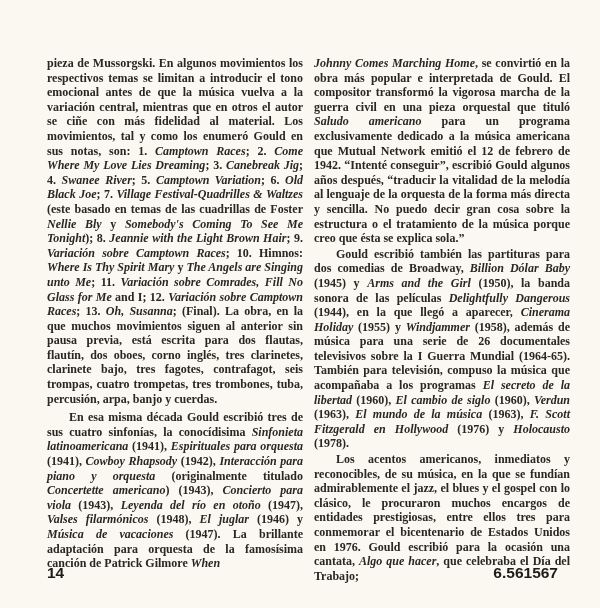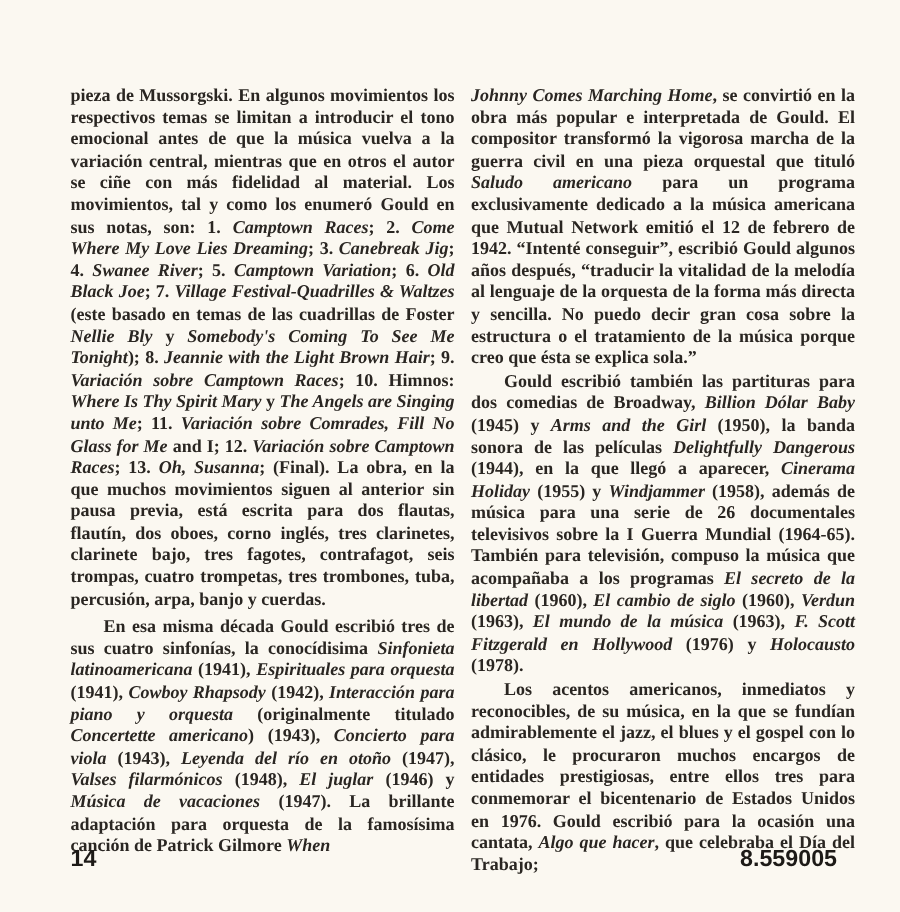--- a/index.html
+++ b/index.html
@@ -38,13 +38,13 @@
   <p class="indent">En esa misma década Gould escribió tres de sus cuatro sinfonías, la conocídisima <i>Sinfonieta latinoamericana</i> (1941), <i>Espirituales para orquesta</i> (1941), <i>Cowboy Rhapsody</i> (1942), <i>Interacción para piano y orquesta</i> (originalmente titulado <i>Concertette americano</i>) (1943), <i>Concierto para viola</i> (1943), <i>Leyenda del río en otoño</i> (1947), <i>Valses filarmónicos</i> (1948), <i>El juglar</i> (1946) y <i>Música de vacaciones</i> (1947). La brillante adaptación para orquesta de la famosísima canción de Patrick Gilmore <i>When</i></p>
 </div>
 
 <div class="col right">
   <p><i>Johnny Comes Marching Home</i>, se convirtió en la obra más popular e interpretada de Gould. El compositor transformó la vigorosa marcha de la guerra civil en una pieza orquestal que tituló <i>Saludo americano</i> para un programa exclusivamente dedicado a la música americana que Mutual Network emitió el 12 de febrero de 1942. “Intenté conseguir”, escribió Gould algunos años después, “traducir la vitalidad de la melodía al lenguaje de la orquesta de la forma más directa y sencilla. No puedo decir gran cosa sobre la estructura o el tratamiento de la música porque creo que ésta se explica sola.”</p>
   <p class="indent ind-after">Gould escribió también las partituras para dos comedias de Broadway, <i>Billion Dólar Baby</i> (1945) y <i>Arms and the Girl</i> (1950), la banda sonora de las películas <i>Delightfully Dangerous</i> (1944), en la que llegó a aparecer, <i>Cinerama Holiday</i> (1955) y <i>Windjammer</i> (1958), además de música para una serie de 26 documentales televisivos sobre la I Guerra Mundial (1964-65). También para televisión, compuso la música que acompañaba a los programas <i>El secreto de la libertad</i> (1960), <i>El cambio de siglo</i> (1960), <i>Verdun</i> (1963), <i>El mundo de la música</i> (1963), <i>F. Scott Fitzgerald en Hollywood</i> (1976) y <i>Holocausto</i> (1978).</p>
   <p class="indent ind-after">Los acentos americanos, inmediatos y reconocibles, de su música, en la que se fundían admirablemente el jazz, el blues y el gospel con lo clásico, le procuraron muchos encargos de entidades prestigiosas, entre ellos tres para conmemorar el bicentenario de Estados Unidos en 1976. Gould escribió para la ocasión una cantata, <i>Algo que hacer</i>, que celebraba el Día del Trabajo;</p>
 </div>
 
 <div class="pagenum left">14</div>
-<div class="pagenum right">8.559005</div>
+<div class="pagenum right">6.561567</div>
 
 </body></html>

